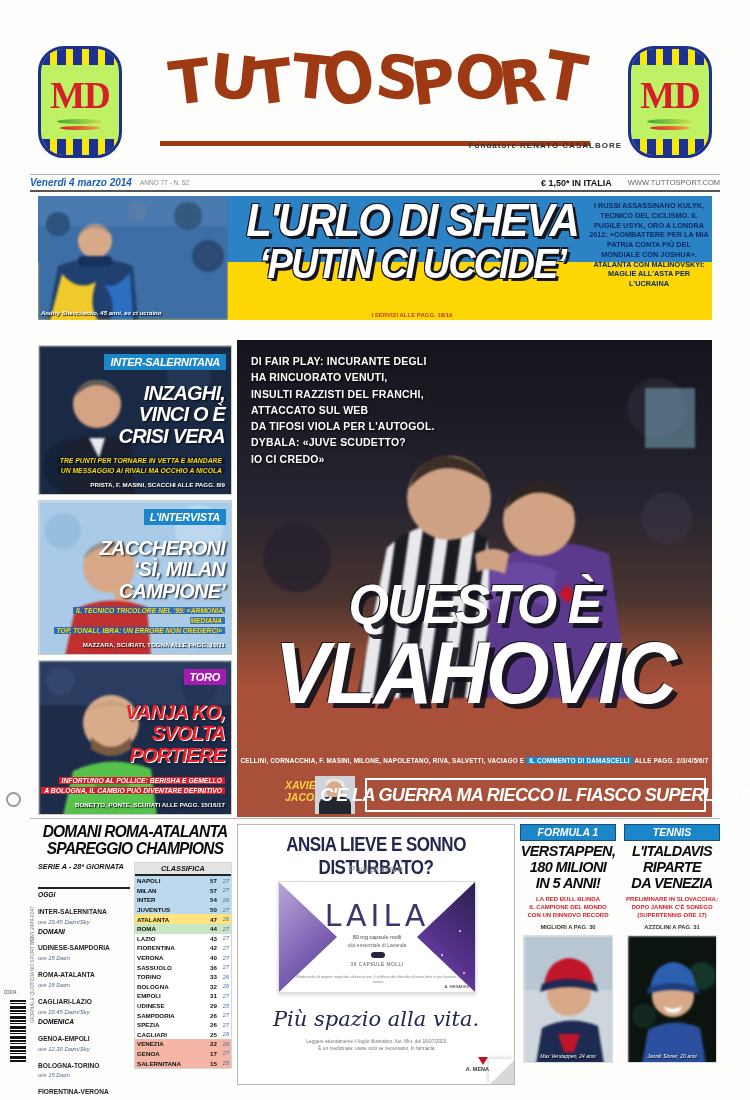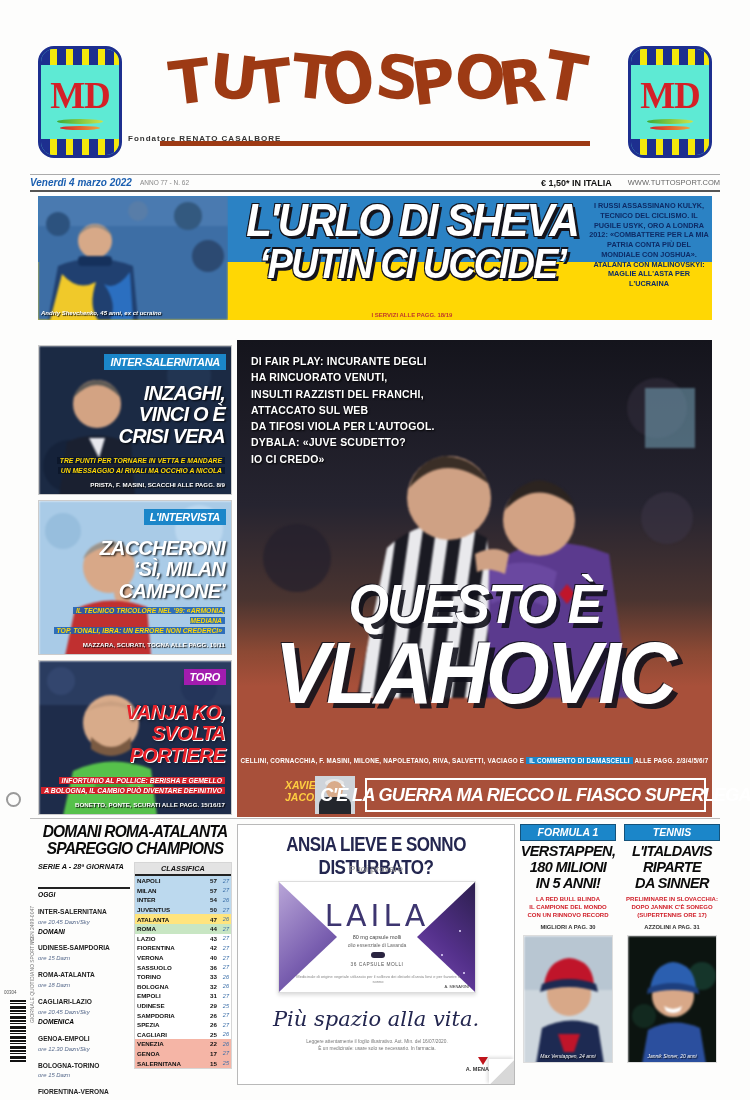--- a/index.html
+++ b/index.html
@@ -12,38 +12,38 @@
   
   .punch{left:6px;top:792px;width:15px;height:15px;border:2px solid #9a9a9a;border-radius:50%;}
   .edge-code{left:-28px;width:120px;font-size:5px;color:#777;transform:rotate(-90deg);transform-origin:center;}
   .edge1{top:880px;}
   .edge2{top:960px;}
   .barcode{left:10px;top:1000px;width:16px;height:62px;
      background:repeating-linear-gradient(180deg,#111 0 2px,#fff 2px 3px,#111 3px 4px,#fff 4px 6px,#111 6px 9px,#fff 9px 10px);}
   .barcode-num{left:4px;top:990px;font-size:4.5px;color:#555;}
 
   
-  .md-logo{width:84px;height:112px;background:#5eead4;border:3px solid #1d2f8f;border-radius:16px;
+  .md-logo{width:84px;height:112px;background:#bef264;border:3px solid #1d2f8f;border-radius:26px;
            overflow:hidden;display:flex;flex-direction:column;align-items:center;}
   .md-left{left:38px;top:46px;} .md-right{left:628px;top:46px;}
   .md-dash{width:100%;height:16px;background:repeating-linear-gradient(90deg,#1d2f8f 0 9px,#f6e80a 9px 16px);}
   .md-dash.bot{margin-top:auto;}
   .md-word{font-family:"Liberation Serif",serif;font-weight:bold;font-size:37px;color:#d42027;line-height:1;margin-top:12px;letter-spacing:-1px;}
   .md-arc{width:46px;height:5px;border-radius:50%;margin-top:5px;background:linear-gradient(90deg,#3baa35,#cfe34a);}
   .md-arc.r{background:linear-gradient(90deg,#d42027,#f0a43c);height:4px;margin-top:2px;width:40px;}
 
   .masthead{left:128px;top:50px;width:494px;text-align:center;color:#9d3a14;
             font-family:"DejaVu Sans",sans-serif;font-weight:900;font-size:60px;letter-spacing:-4px;line-height:1;}
   .masthead span{display:inline-block;transform-origin:50% 75%;}
   .masthead span:nth-child(odd){transform:rotate(-7deg) translateY(2px);}
   .masthead span:nth-child(even){transform:rotate(6deg) translateY(-3px);}
   .masthead span:nth-child(5){transform:rotate(-14deg) translateY(1px) scaleY(1.18);}
   .masthead span:nth-child(10){transform:rotate(10deg) translateY(-2px) scaleY(1.1);}
   .mast-bar{left:160px;top:141px;width:430px;height:5px;background:#9d3a14;}
-  .founder{left:128px;top:134px;width:494px;text-align:left;font-size:8px;letter-spacing:1px;color:#333;font-weight:bold;}
+  .founder{left:128px;top:141px;width:494px;text-align:right;font-size:8px;letter-spacing:1px;color:#333;font-weight:bold;}
 
   
   .datebar{left:30px;top:174px;width:690px;height:18px;border-top:1px solid #aaa;border-bottom:2px solid #555;
            display:flex;align-items:center;font-size:9px;}
   .d-date{color:#1b5fb0;font-weight:900;font-style:italic;font-size:10px;}
   .d-issue{color:#888;font-size:6.5px;margin-left:8px;}
   .d-price{margin-left:auto;font-weight:900;font-size:9px;color:#111;}
   .d-web{color:#666;font-size:7.5px;margin-left:16px;}
 
   
@@ -189,21 +189,21 @@
     <div class="md-word">MD</div>
     <div class="md-arc"></div>
     <div class="md-arc r"></div>
     <div class="md-dash bot"></div>
   </div>
   <div class="abs masthead"><span>T</span><span>U</span><span>T</span><span>T</span><span>O</span><span>S</span><span>P</span><span>O</span><span>R</span><span>T</span></div>
   <div class="abs mast-bar"></div>
   <div class="abs founder">Fondatore RENATO CASALBORE</div>
 
   <div class="abs datebar">
-    <span class="d-date">Venerdì 4 marzo 2022</span>
+    <span class="d-date">Venerdì 4 marzo 2014</span>
     <span class="d-issue">ANNO 77 - N. 62</span>
     <span class="d-price">€ 1,50* IN ITALIA</span>
     <span class="d-web">WWW.TUTTOSPORT.COM</span>
   </div>
 
   <div class="abs banner">
     <div class="abs banner-photo">
       <svg width="190" height="124" viewBox="0 0 190 124" class="soft">
         <rect width="190" height="124" fill="#3d6ea5"></rect>
         <rect y="0" width="190" height="30" fill="#4a7ab0"></rect>
@@ -600,21 +600,21 @@
       </svg>
       <div class="col-cap">Max Verstappen, 24 anni</div>
     </div>
   </div>
 
   <div class="abs news-col col-ten">
     <div class="col-tag">TENNIS</div>
     <div class="col-head">
       <div>L'ITALDAVIS</div>
       <div>RIPARTE</div>
-      <div>DA SINNER</div>
+      <div>DA VENEZIA</div>
     </div>
     <div class="col-sub">
       <div>PRELIMINARE IN SLOVACCHIA:</div>
       <div>DOPO JANNIK C'È SONEGO</div>
       <div>(SUPERTENNIS ORE 17)</div>
     </div>
     <div class="col-by">AZZOLINI A PAG. 31</div>
     <div class="col-photo">
       <svg width="90" height="128" viewBox="0 0 90 128" class="soft">
         <rect width="90" height="128" fill="#0c1410"></rect>

